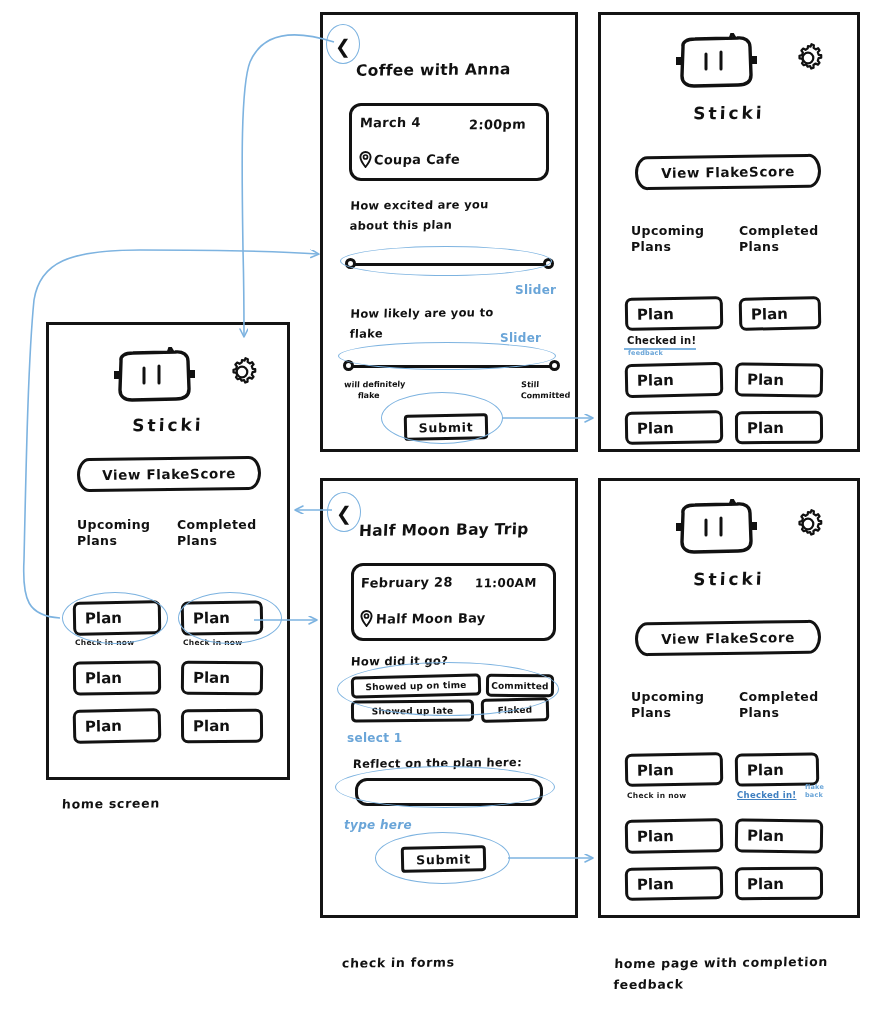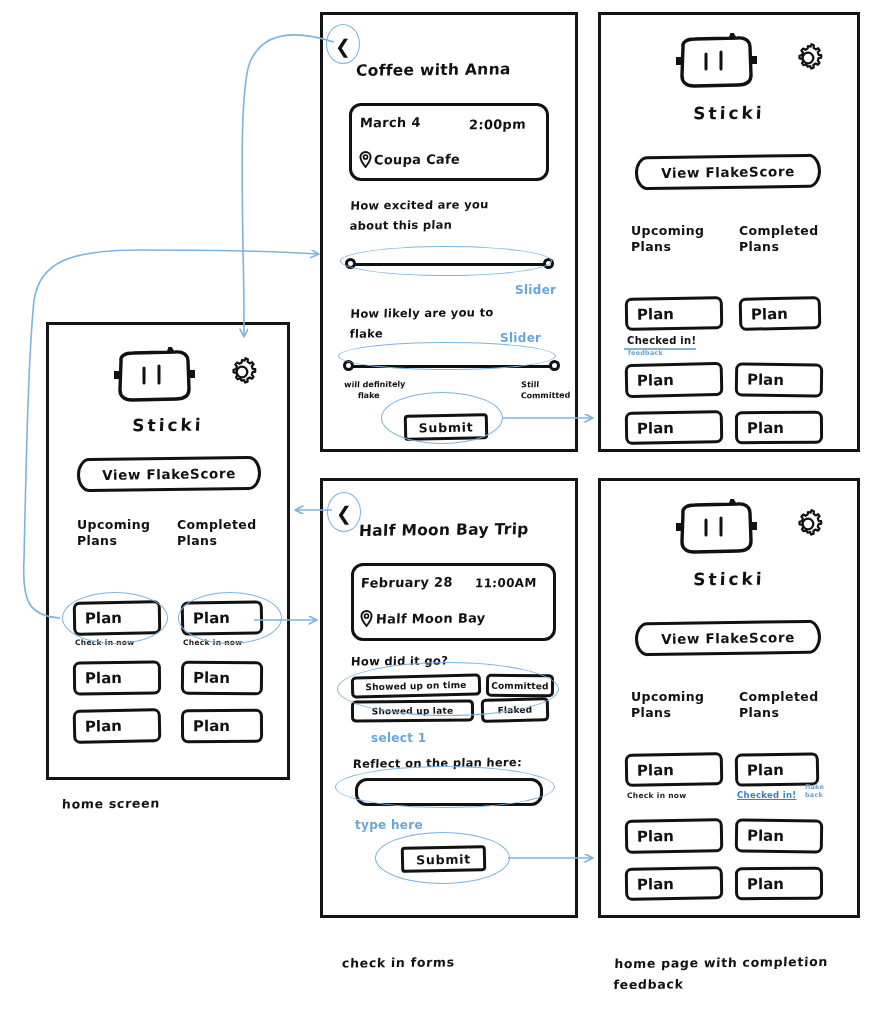--- a/index.html
+++ b/index.html
@@ -314,27 +314,27 @@
     </svg>
     <div class="info-row hand-skew" style="left:53px; top:130px;">Half Moon Bay</div>
 
     <div class="question hand-skew" style="left:28px; top:170px;">How did it go?</div>
 
     <div class="chip" style="left:28px; top:194px; width:130px; height:22px; transform:rotate(-1.4deg);">Showed up on time</div>
     <div class="chip" style="left:163px; top:193px; width:68px; height:23px; transform:rotate(.5deg);">Committed</div>
     <div class="chip" style="left:28px; top:219px; width:123px; height:22px; transform:rotate(-.6deg);">Showed up late</div>
     <div class="chip" style="left:158px; top:217px; width:68px; height:24px; transform:rotate(-1.5deg);">Flaked</div>
 
-    <div class="annot-blue" style="left:48px; top:250px;">select 1</div>
+    <div class="annot-blue" style="left:24px; top:250px;">select 1</div>
 
     <div class="question hand-skew" style="left:30px; top:272px;">Reflect on the plan here:</div>
 
     <div class="text-input" style="left:32px; top:297px; width:188px; height:28px;"></div>
 
-    <div class="annot-blue" style="left:32px; top:337px;">type here</div>
+    <div class="annot-blue" style="left:21px; top:337px;font-style:italic;">type here</div>
 
     <div class="submit-btn" style="left:78px; top:365px; width:85px; height:26px;">Submit</div>
   </div>
 
   <div class="caption hand-skew" style="left:342px; top:952px;">check in forms</div>
 
   <div class="phone" id="phone-feedback-a">
 
     <svg class="logo-wrap" style="left:72px; top:18px;" width="86" height="58" viewBox="0 0 86 58">
       <path d="M10,14 C9,9 14,6 22,6 L64,5 C72,4 77,8 77,14 L78,42 C78,49 73,52 65,52 L21,53 C13,53 9,49 9,43 Z" fill="none" stroke="#111" stroke-width="3.4" stroke-linecap="round"></path>

